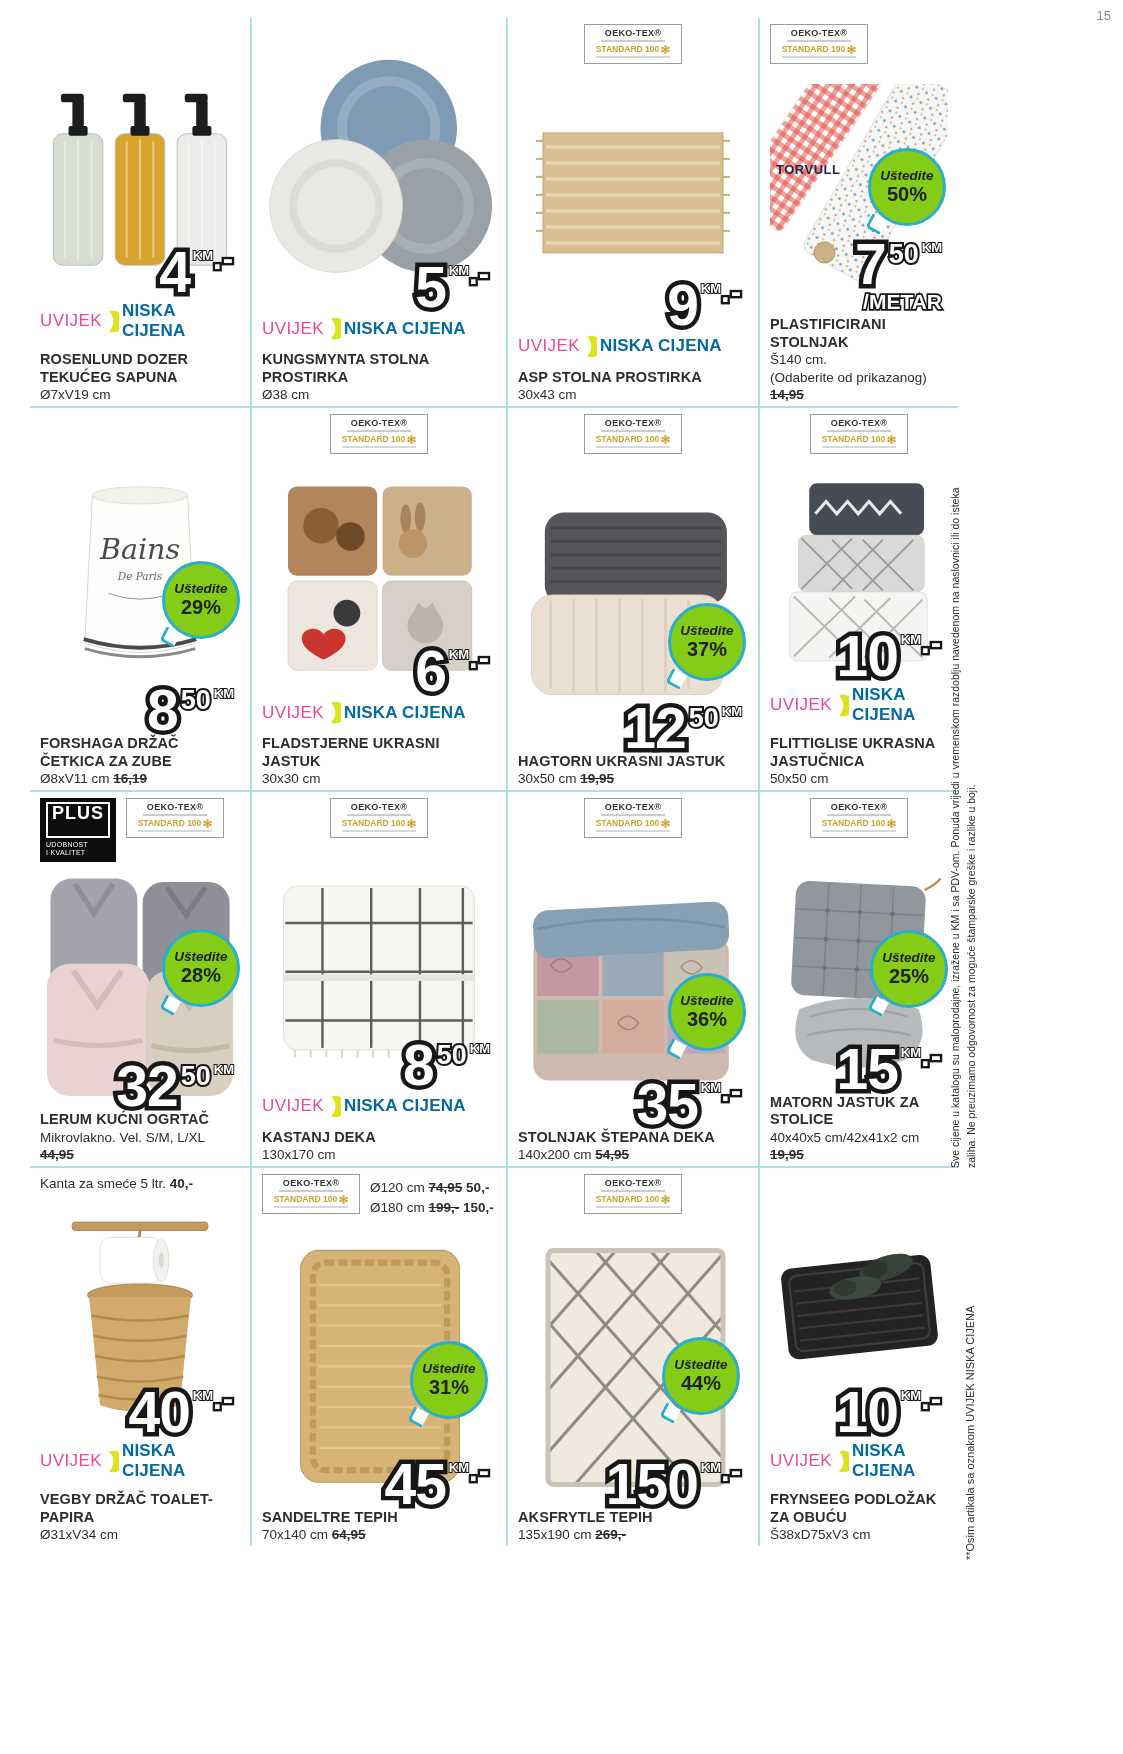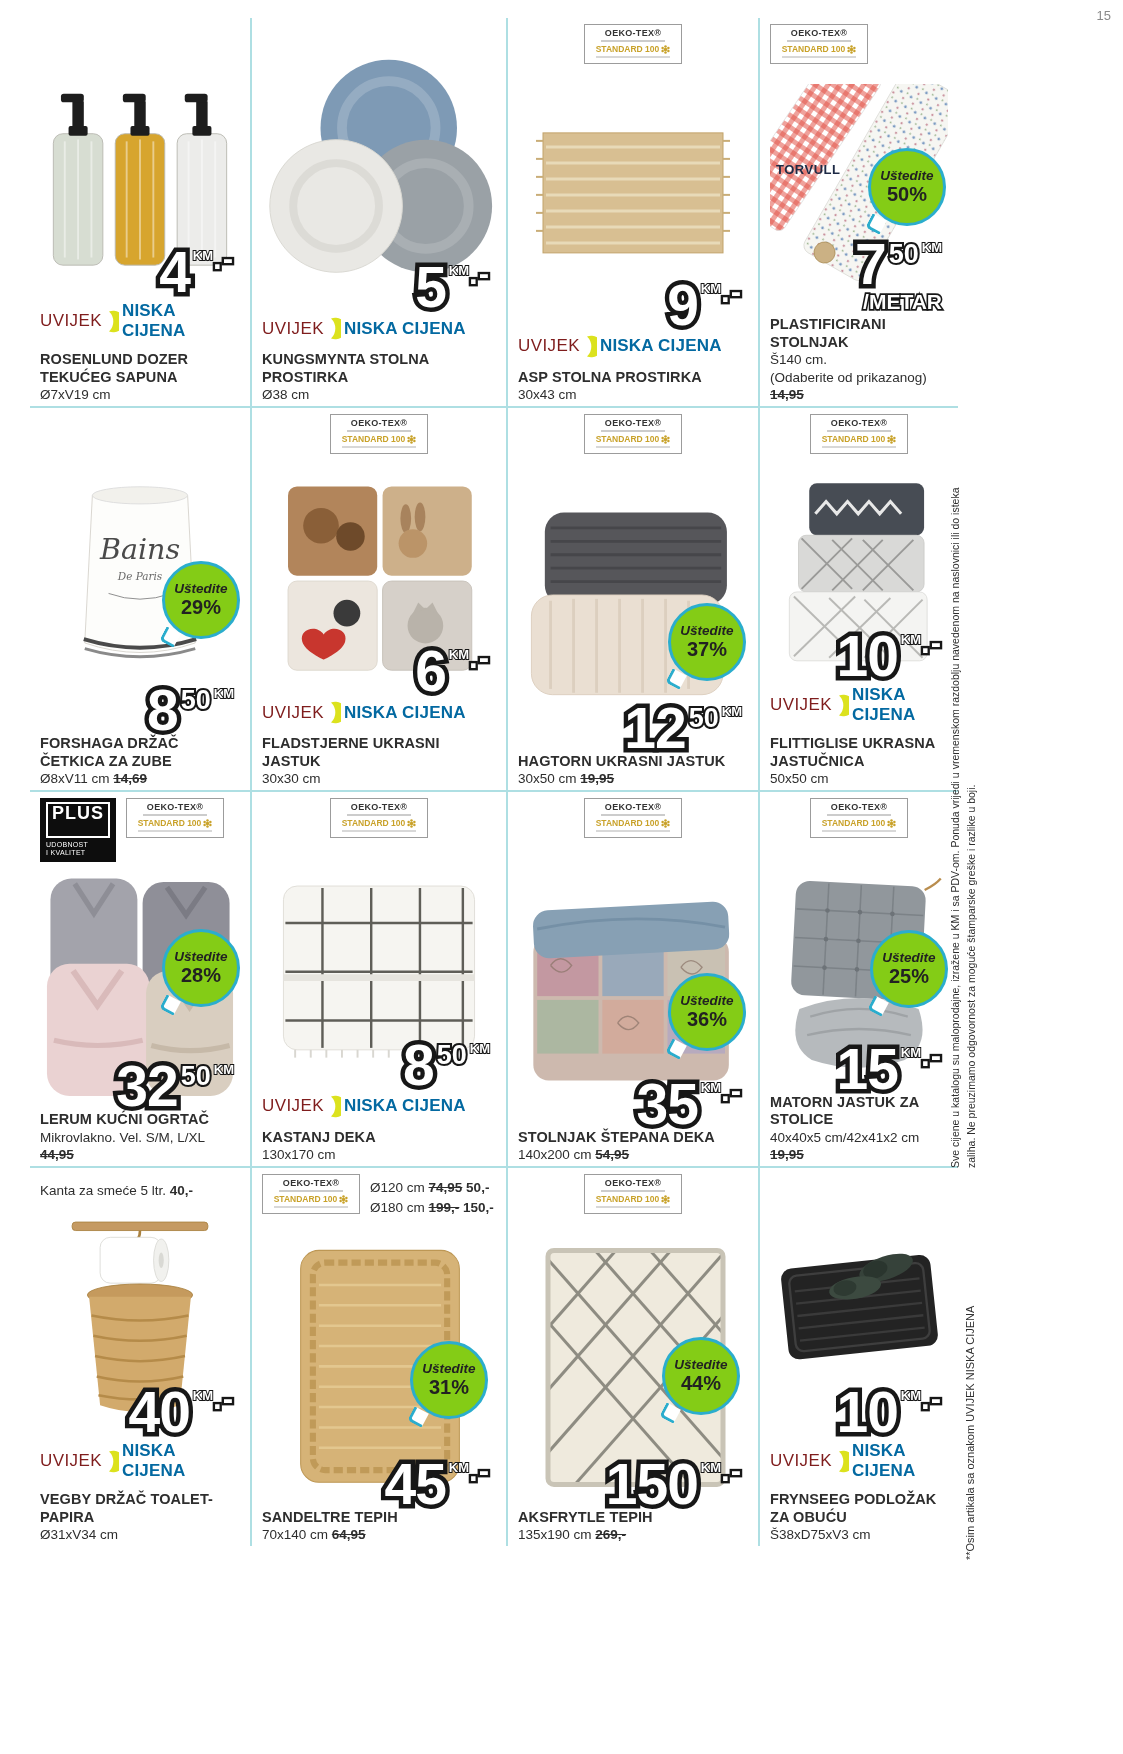--- a/index.html
+++ b/index.html
@@ -24,21 +24,21 @@
   .dash .p-top{font-size:13px;letter-spacing:0;}
   .dash .p-bot{font-size:31px;letter-spacing:1px;line-height:20px;}
   .dec  .p-top{font-size:27px;letter-spacing:0;}
   .dec  .p-bot{font-size:13px;letter-spacing:0;}
   .p-per{font-size:21px;font-weight:800;margin-top:3px;letter-spacing:0;}
   .outlined{position:relative;display:inline-block;}
   .ot-stroke{position:absolute;left:0;top:0;-webkit-text-stroke:0.155em #171717;color:#171717;white-space:pre;}
   .ot-fill{position:relative;color:#fff;white-space:pre;}
   
   .uvijek{display:flex;align-items:center;gap:3px;margin:6px 0 8px;position:relative;z-index:4;}
-  .uv-light{color:#7f1d1d;font-size:17px;letter-spacing:.4px;}
+  .uv-light{color:#ec4899;font-size:17px;letter-spacing:.4px;}
   .uv-bold{font-weight:700;color:#0369a1;font-size:17px;letter-spacing:.2px;}
   .moon{width:15px;height:25px;flex:0 0 auto;margin:0 0 0 -1px;}
   
   .bubble{position:absolute;width:72px;height:72px;border-radius:50%;border:3px solid #2badcd;background:#84cc16;
           display:flex;flex-direction:column;align-items:center;justify-content:center;z-index:6;}
   .b1{font-style:italic;font-weight:700;font-size:13.5px;color:#222;}
   .b2{font-weight:700;font-size:20px;color:#222;}
   .tail{position:absolute;left:-3px;bottom:-9px;width:13px;height:13px;background:#fff;border-left:3px solid #2badcd;border-bottom:3px solid #2badcd;transform:rotate(28deg);border-bottom-left-radius:5px;}
   
   .topstrip{display:flex;gap:10px;align-items:flex-start;min-height:58px;position:relative;z-index:3;}
@@ -319,21 +319,21 @@
     <div class="price-row">
       <div class="price dec">
         <span class="p-int outlined"><span class="ot-stroke">8</span><span class="ot-fill">8</span></span>
         <span class="p-col">
             <span class="p-top outlined"><span class="ot-stroke">50</span><span class="ot-fill">50</span></span>
             <span class="p-bot outlined"><span class="ot-stroke">KM</span><span class="ot-fill">KM</span></span>
           </span>
       </div>
     </div>
     <div class="pname">FORSHAGA DRŽAČ ČETKICA ZA ZUBE</div>
-    <div class="pinfo"><span>Ø8xV11 cm</span> <span class="old">14,69</span></div>
+    <div class="pinfo"><span>Ø8xV11 cm</span> <span class="old">16,19</span></div>
   </div>
 
   <div class="cell r2 c2">
     <div class="topstrip center">
       <div class="oeko">
         <div class="oeko-l1">OEKO-TEX®</div>
         <div class="oeko-bar"></div>
         <div class="oeko-l2">
             <span>STANDARD 100</span>
             <svg width="9" height="9" viewBox="0 0 10 10">
@@ -767,21 +767,21 @@
             <span class="p-top outlined"><span class="ot-stroke">KM</span><span class="ot-fill">KM</span></span>
             <span class="p-bot outlined"><span class="ot-stroke">.-</span><span class="ot-fill">.-</span></span>
           </span>
       </div>
     </div>
     <div class="pname">MATORN JASTUK ZA STOLICE</div>
     <div class="pinfo"><span>40x40x5 cm/42x41x2 cm</span> <span class="old">19,95</span></div>
   </div>
 
   <div class="cell r4 c1">
-    <div class="topstrip" style="min-height:24px;align-items:flex-end;">
+    <div class="topstrip" style="min-height:24px;">
       <div class="pretext">
         <span>Kanta za smeće 5 ltr.</span> <span class="bold">40,-</span>
       </div>
     </div>
     <div class="imgbox">
       <svg class="product" viewBox="0 0 210 270">
         <rect x="25" y="26" width="160" height="10" rx="4" fill="#c59a62" stroke="#a9813f"></rect>
         <path d="M105 36 q0 14 -12 16" stroke="#a9813f" stroke-width="3" fill="none"></path>
         <rect x="58" y="44" width="72" height="54" rx="12" fill="#ffffff" stroke="#d9d9d4"></rect>
         <ellipse cx="130" cy="71" rx="9" ry="25" fill="#f1f1ee" stroke="#d9d9d4"></ellipse>

